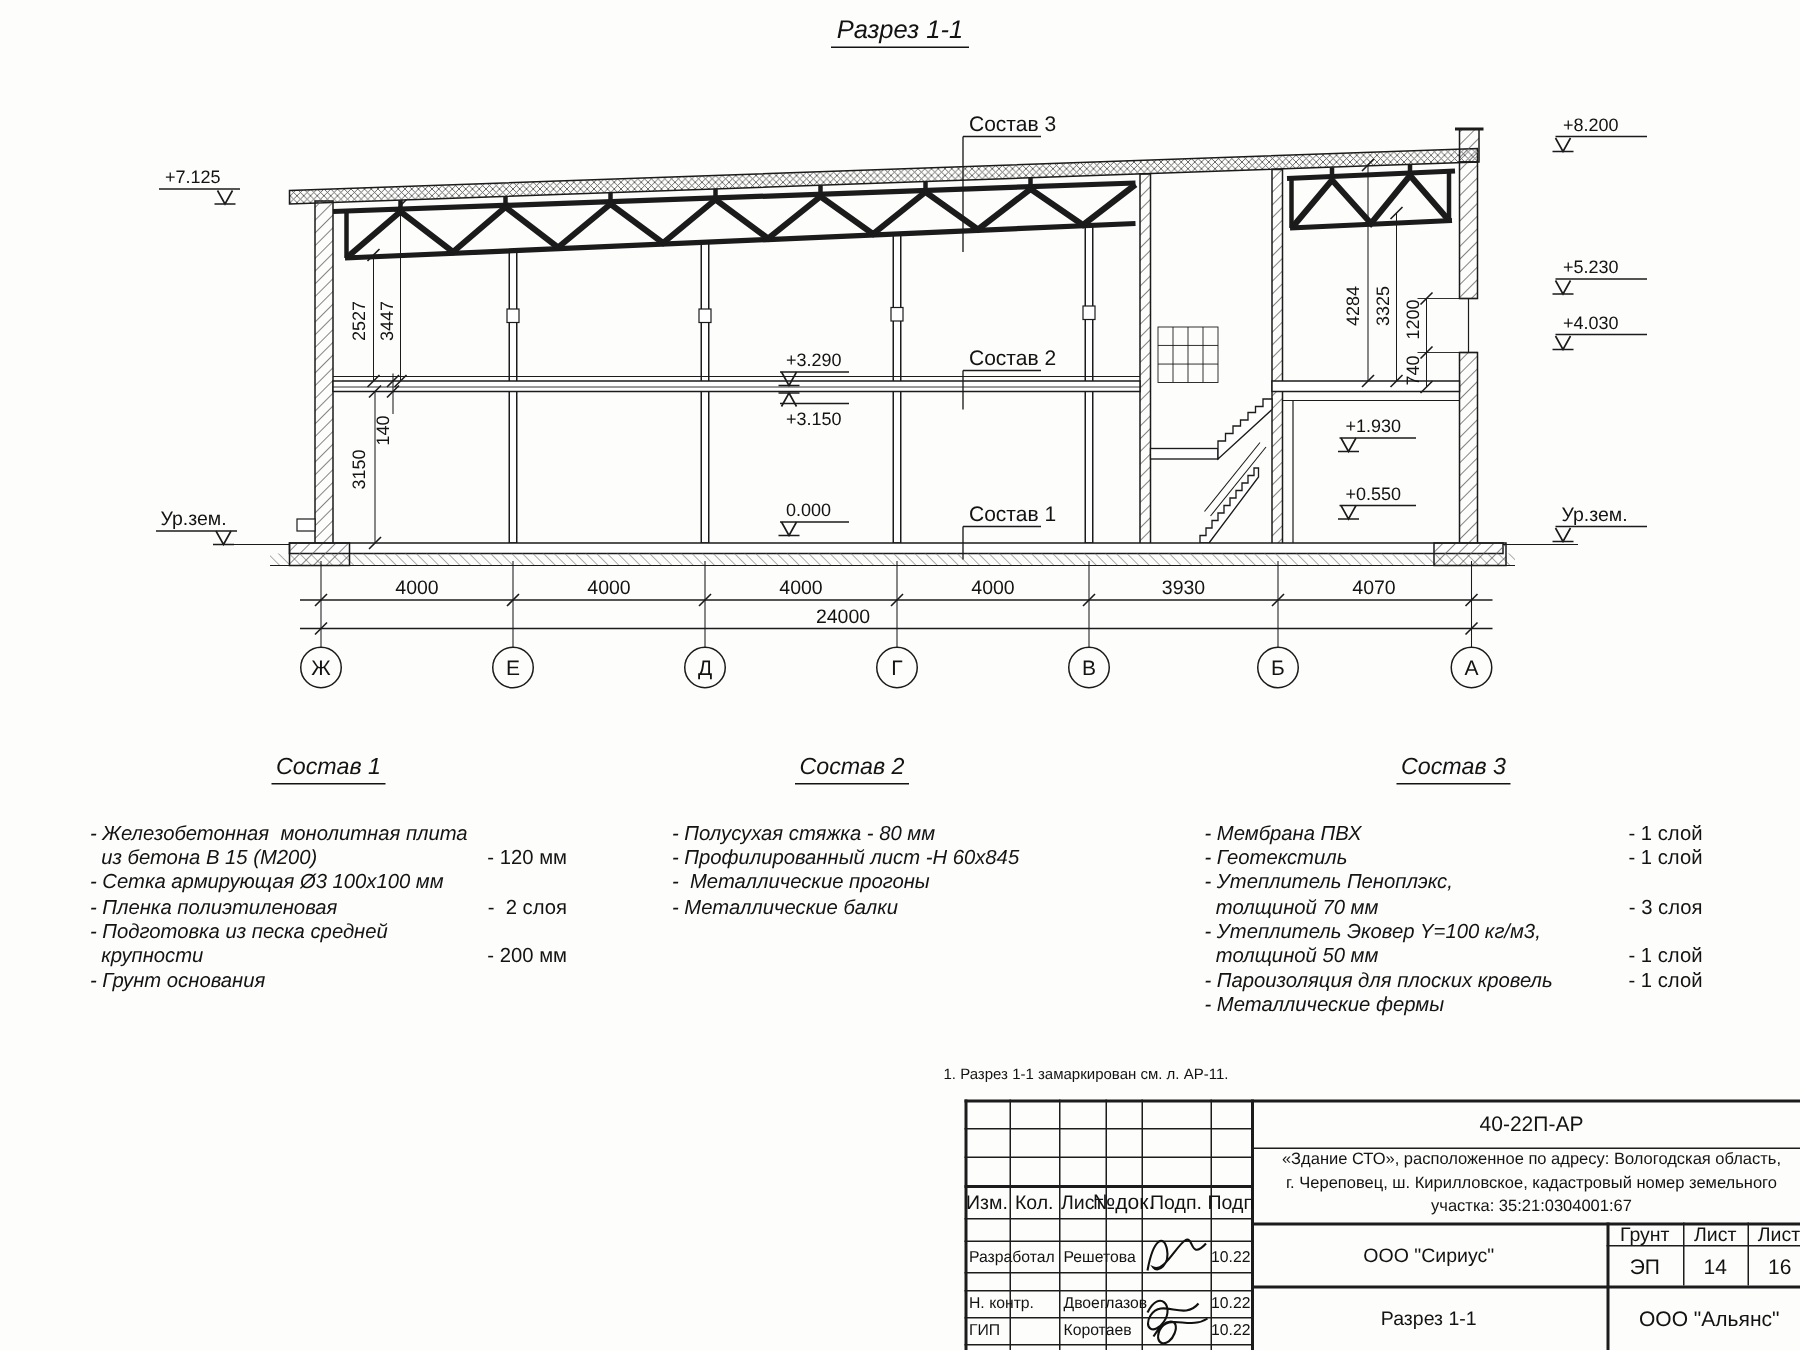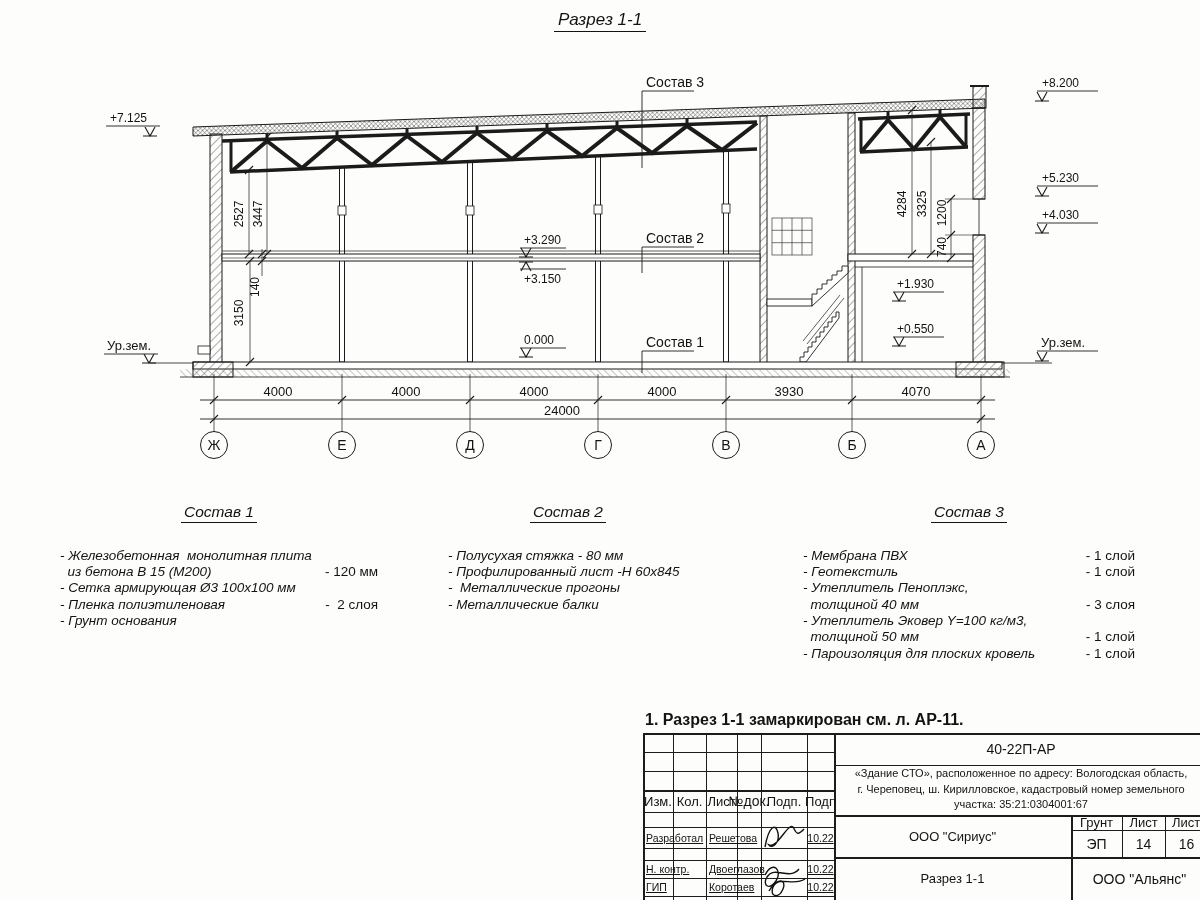--- a/index.html
+++ b/index.html
@@ -12,28 +12,28 @@
   svg text{font-family:"Liberation Sans",sans-serif;fill:#131313;stroke:none;}
   .t12{font-size:12px;} .t13{font-size:13px;} .t14{font-size:14px;}
   .axl{font-size:14px;}
   
   .sostav{position:absolute;font-size:13.5px;line-height:1.21;}
   .sostav h3{margin:0 0 26px 0;text-align:center;font-size:15.5px;font-style:italic;font-weight:normal;}
   .sostav h3 span{border-bottom:1.1px solid #131313;padding:0 3px 2px;}
   .li{display:flex;justify-content:space-between;align-items:flex-end;}
   .li-t{white-space:pre;font-style:italic;}
   .li-q{white-space:pre;margin-left:8px;}
-  .note{position:absolute;left:645px;top:711px;font-size:16px;font-weight:bold;}
+  .note{position:absolute;left:629px;top:711px;font-size:10px;}
   
   .stamp{position:absolute;left:643px;top:733px;width:600px;height:167px;}
   .sl{position:absolute;background:#1c1c1c;}
   .sc{position:absolute;display:flex;align-items:center;justify-content:center;
       font-size:13px;white-space:nowrap;overflow:visible;}
   .sc.left{justify-content:flex-start;}
-  .small{font-size:10.5px;text-decoration:underline;}
+  .small{font-size:10.5px;}
   .tiny{font-size:14px;}
 </style>
 </head>
 <body>
 
 <div class="page-title">
   <span>Разрез 1-1</span>
 </div>
 
 <svg class="abs" style="left:0;top:0" width="1200" height="485" viewBox="0 0 1200 485">
@@ -333,20 +333,25 @@
     </div>
   <div class="li">
       <span class="li-t">- Сетка армирующая Ø3 100х100 мм</span>
       <span class="li-q"></span>
     </div>
   <div class="li">
       <span class="li-t">- Пленка полиэтиленовая</span>
       <span class="li-q">-  2 слоя</span>
     </div>
   <div class="li">
+      <span class="li-t">- Подготовка из песка средней
+  крупности</span>
+      <span class="li-q">- 200 мм</span>
+    </div>
+  <div class="li">
       <span class="li-t">- Грунт основания</span>
       <span class="li-q"></span>
     </div>
 </div>
 
 <div class="sostav" style="left:448px;top:503px;width:240px;">
   <h3><span>Состав 2</span></h3>
   <div class="li">
       <span class="li-t">- Полусухая стяжка - 80 мм</span>
     </div>
@@ -366,31 +371,35 @@
   <div class="li">
       <span class="li-t">- Мембрана ПВХ</span>
       <span class="li-q">- 1 слой</span>
     </div>
   <div class="li">
       <span class="li-t">- Геотекстиль</span>
       <span class="li-q">- 1 слой</span>
     </div>
   <div class="li">
       <span class="li-t">- Утеплитель Пеноплэкс,
-  толщиной 40 мм</span>
+  толщиной 70 мм</span>
       <span class="li-q">- 3 слоя</span>
     </div>
   <div class="li">
       <span class="li-t">- Утеплитель Эковер Y=100 кг/м3,
   толщиной 50 мм</span>
       <span class="li-q">- 1 слой</span>
     </div>
   <div class="li">
       <span class="li-t">- Пароизоляция для плоских кровель</span>
       <span class="li-q">- 1 слой</span>
+    </div>
+  <div class="li">
+      <span class="li-t">- Металлические фермы</span>
+      <span class="li-q"></span>
     </div>
 </div>
 
 <div class="note">1. Разрез 1-1 замаркирован см. л. АР-11.</div>
 
 <div class="stamp">
 
   <div class="sl" style="left:0;top:0;width:600px;height:2px"></div>
   <div class="sl" style="left:0;top:19px;width:191px;height:1px"></div>
   <div class="sl" style="left:0;top:38px;width:191px;height:1px"></div>

